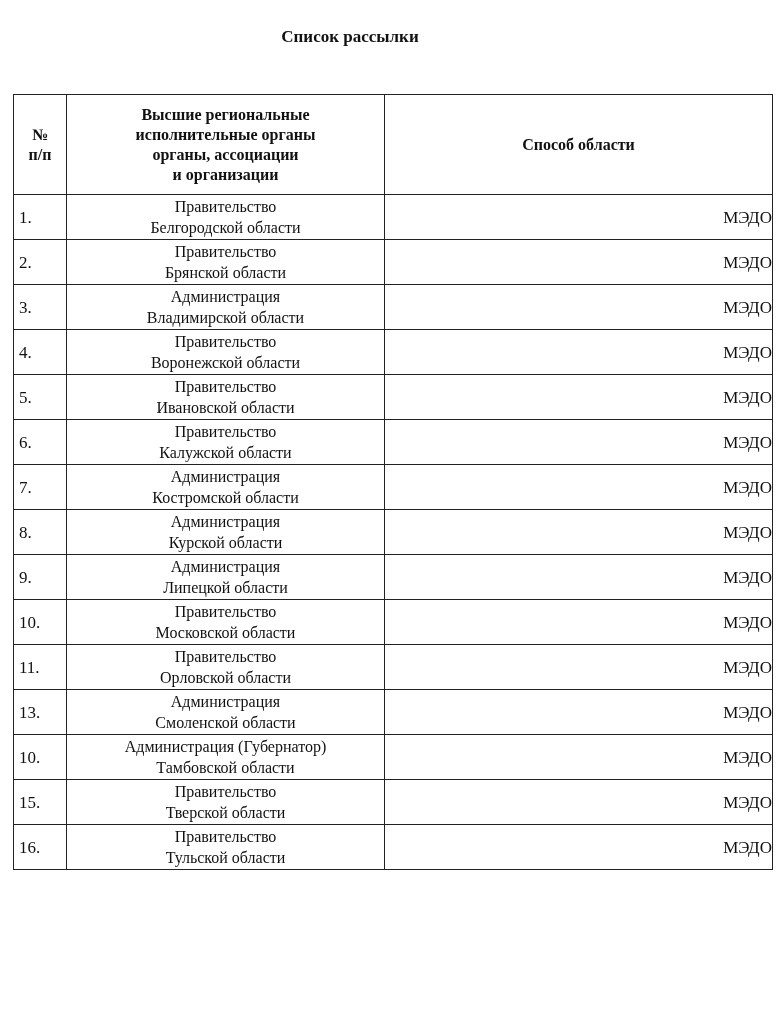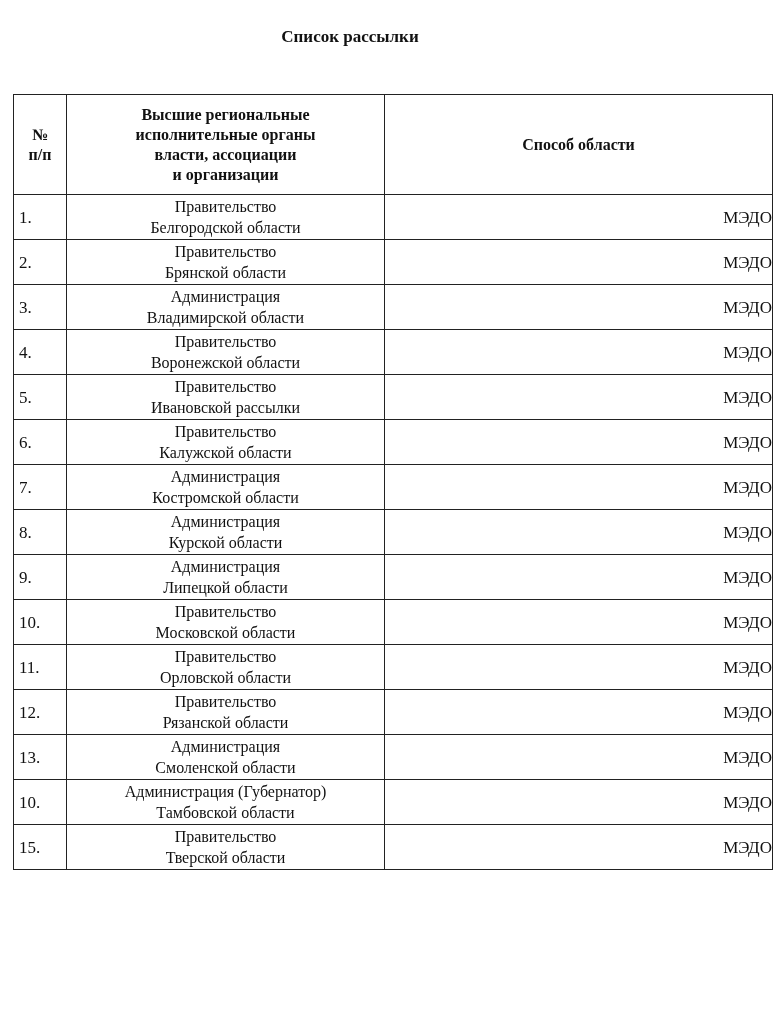--- a/index.html
+++ b/index.html
@@ -32,21 +32,21 @@
     </colgroup>
   <thead>
     <tr>
       <th class="num">
         <div>№</div>
         <div>п/п</div>
       </th>
       <th>
         <div>Высшие региональные</div>
         <div>исполнительные органы</div>
-        <div>власти, ассоциации</div>
+        <div>органы, ассоциации</div>
         <div>и организации</div>
       </th>
       <th>Способ области</th>
     </tr>
   </thead>
   <tbody id="rows">
       <tr>
         <td class="num">1.</td>
         <td class="org">
           <div>Правительство</div>
@@ -75,21 +75,21 @@
         <td class="org">
           <div>Правительство</div>
           <div>Воронежской области</div>
         </td>
         <td class="method">МЭДО</td>
       </tr>
       <tr>
         <td class="num">5.</td>
         <td class="org">
           <div>Правительство</div>
-          <div>Ивановской рассылки</div>
+          <div>Ивановской области</div>
         </td>
         <td class="method">МЭДО</td>
       </tr>
       <tr>
         <td class="num">6.</td>
         <td class="org">
           <div>Правительство</div>
           <div>Калужской области</div>
         </td>
         <td class="method">МЭДО</td>
@@ -128,28 +128,20 @@
       </tr>
       <tr>
         <td class="num">11.</td>
         <td class="org">
           <div>Правительство</div>
           <div>Орловской области</div>
         </td>
         <td class="method">МЭДО</td>
       </tr>
       <tr>
-        <td class="num">12.</td>
-        <td class="org">
-          <div>Правительство</div>
-          <div>Рязанской области</div>
-        </td>
-        <td class="method">МЭДО</td>
-      </tr>
-      <tr>
         <td class="num">13.</td>
         <td class="org">
           <div>Администрация</div>
           <div>Смоленской области</div>
         </td>
         <td class="method">МЭДО</td>
       </tr>
       <tr>
         <td class="num">10.</td>
         <td class="org">
@@ -159,14 +151,22 @@
         <td class="method">МЭДО</td>
       </tr>
       <tr>
         <td class="num">15.</td>
         <td class="org">
           <div>Правительство</div>
           <div>Тверской области</div>
         </td>
         <td class="method">МЭДО</td>
       </tr>
+      <tr>
+        <td class="num">16.</td>
+        <td class="org">
+          <div>Правительство</div>
+          <div>Тульской области</div>
+        </td>
+        <td class="method">МЭДО</td>
+      </tr>
     </tbody>
 </table>
 
 </body></html>

